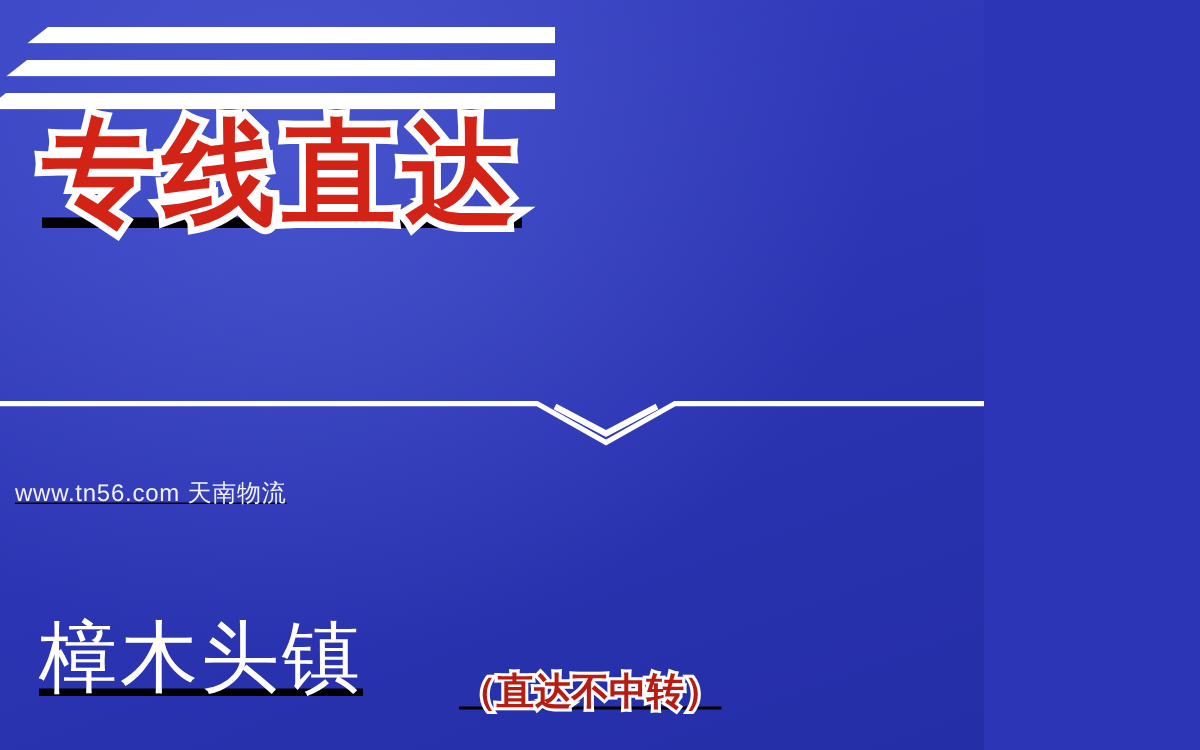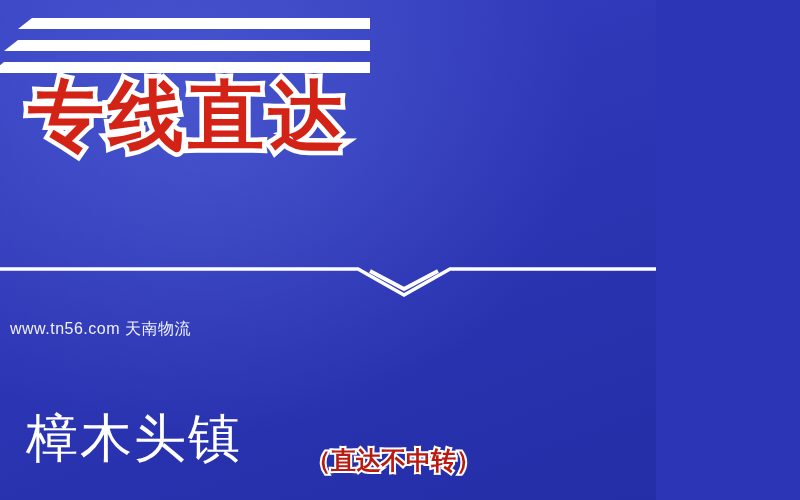--- a/index.html
+++ b/index.html
@@ -8,20 +8,21 @@
     background: #2b35b5;
   }
   #banner {
     position: relative;
     width: 656px;
     height: 500px;
     overflow: hidden;
     background: #2d38b8;
     font-family: "Liberation Sans", "DejaVu Sans", sans-serif;
     user-select: none;
+    text-decoration: underline;
   }
   
   #banner::before {
     content: "";
     position: absolute;
     inset: 0;
     background:
       radial-gradient(ellipse at 30% 20%, rgba(90,105,220,0.55) 0%, rgba(45,56,184,0) 60%),
       linear-gradient(160deg, #3640c2 0%, #2b34b2 55%, #242ea6 100%);
     pointer-events: none;

